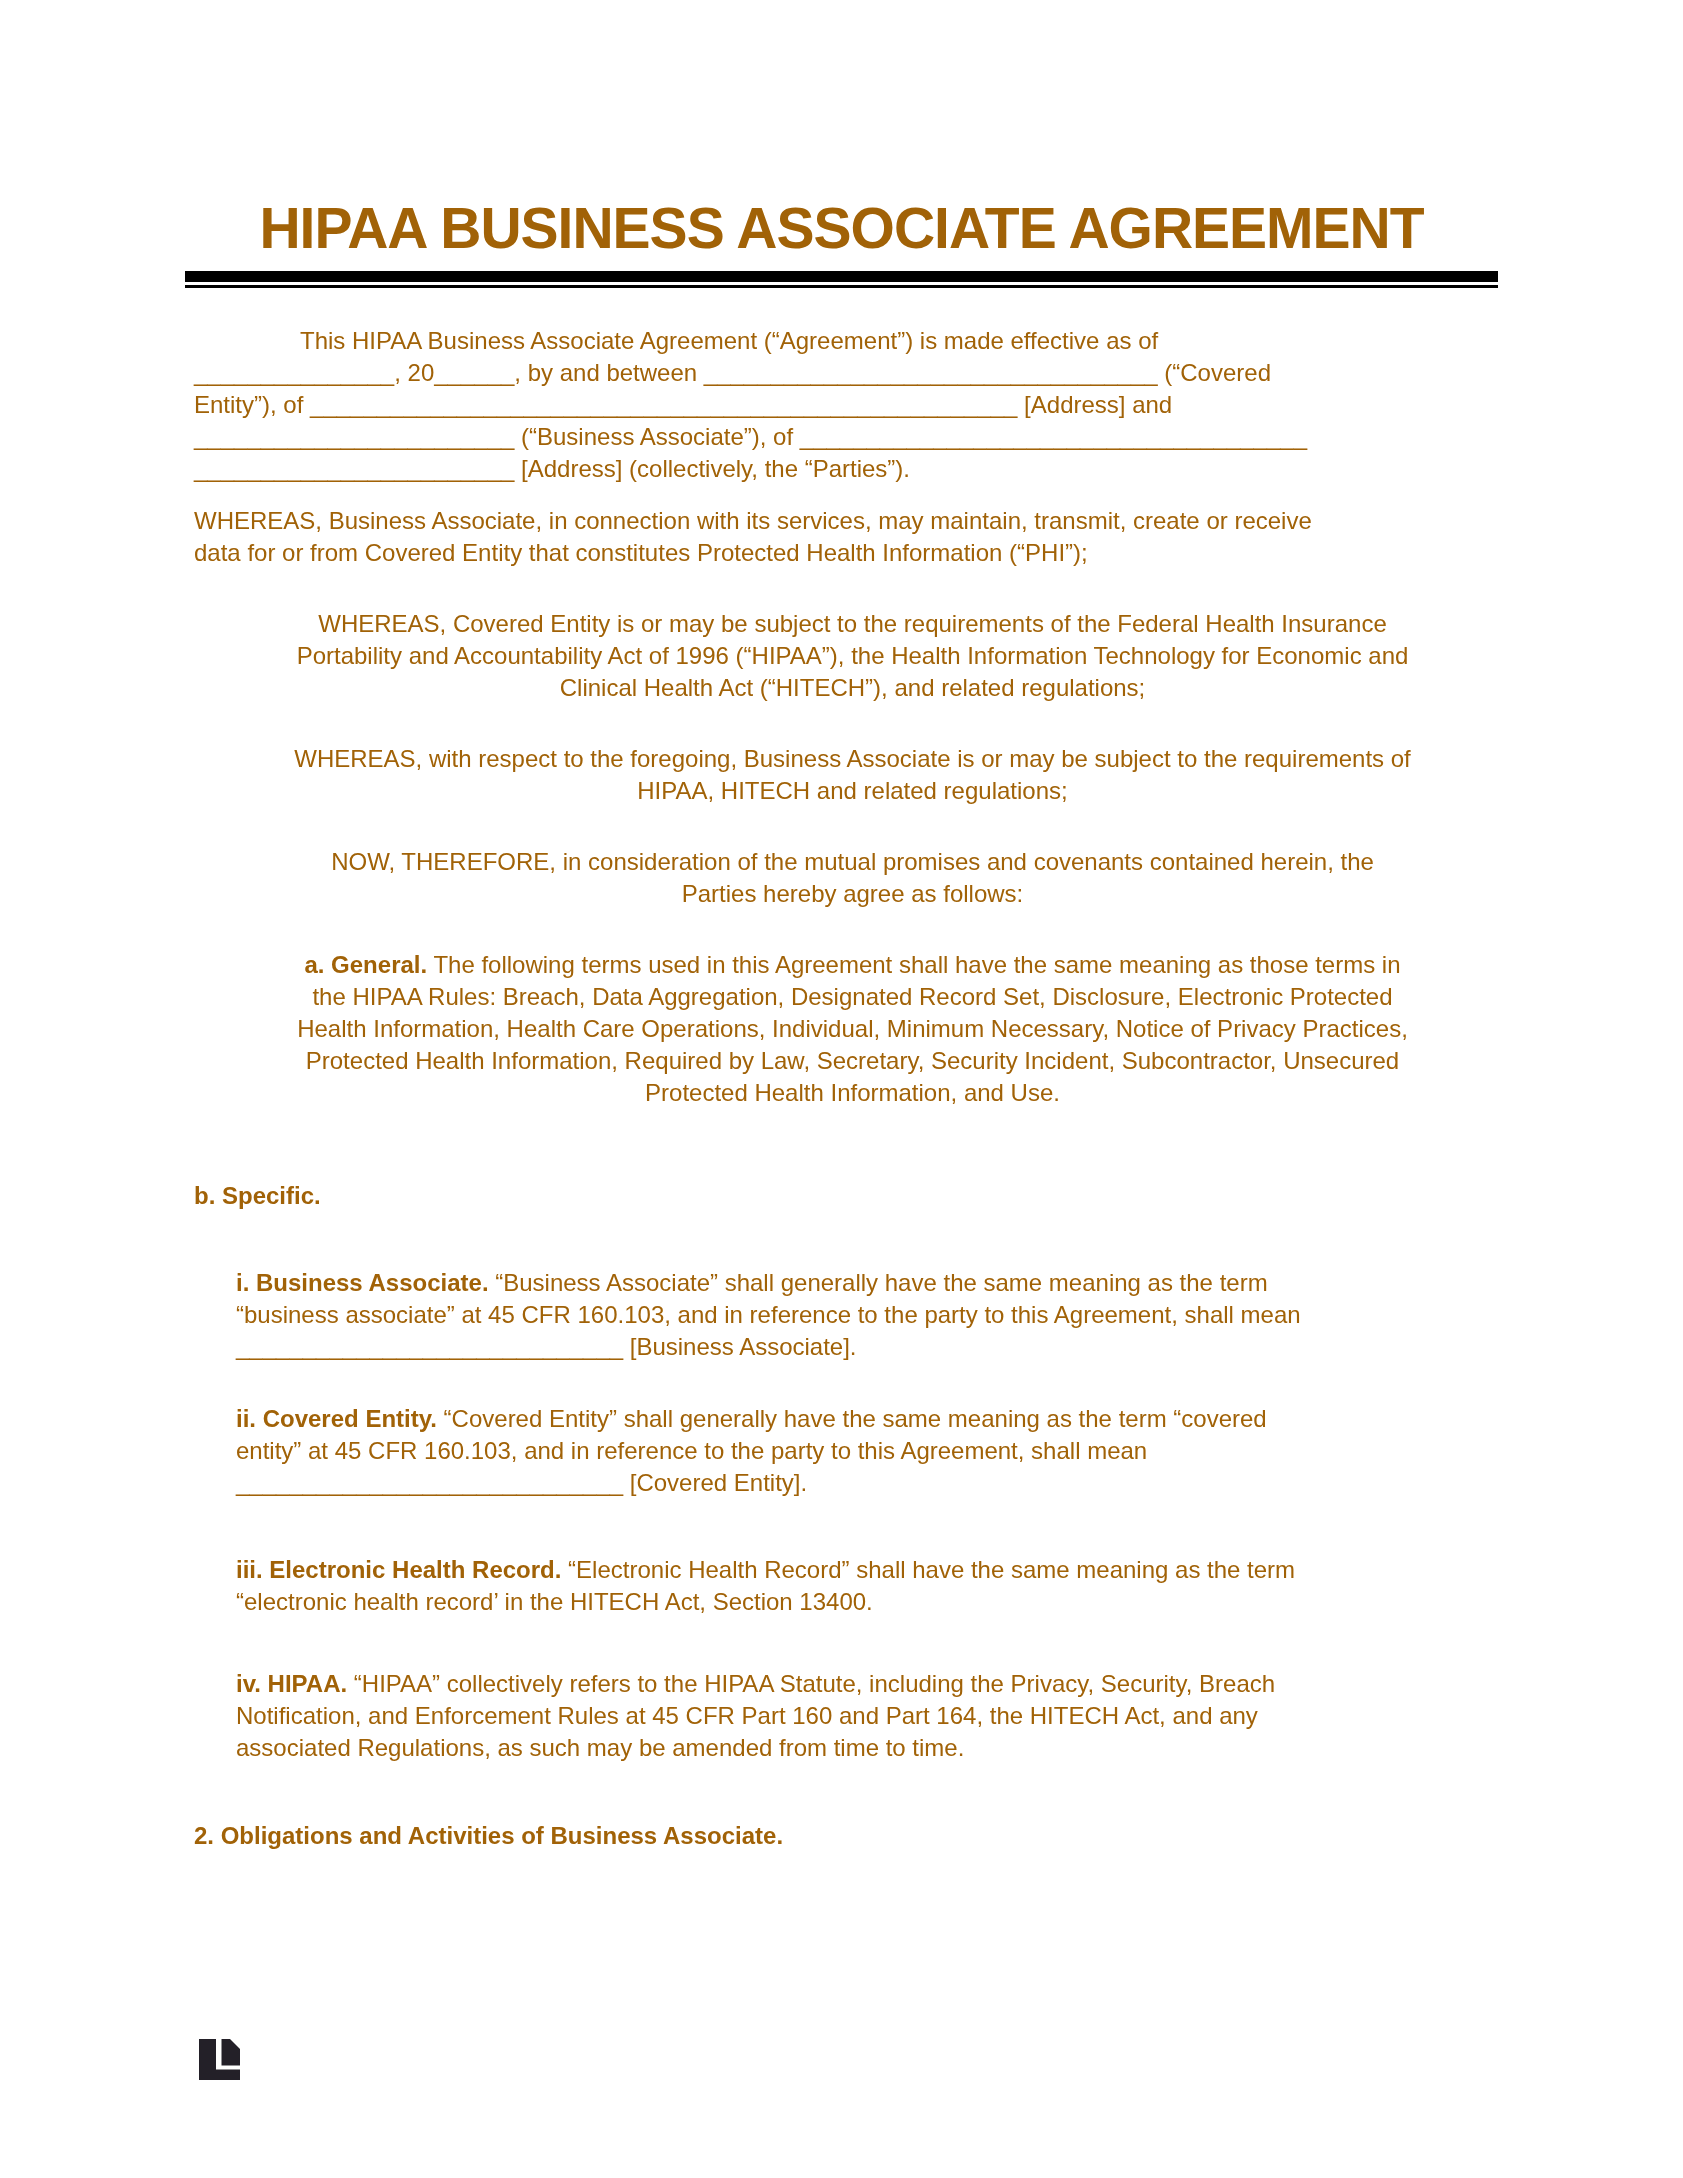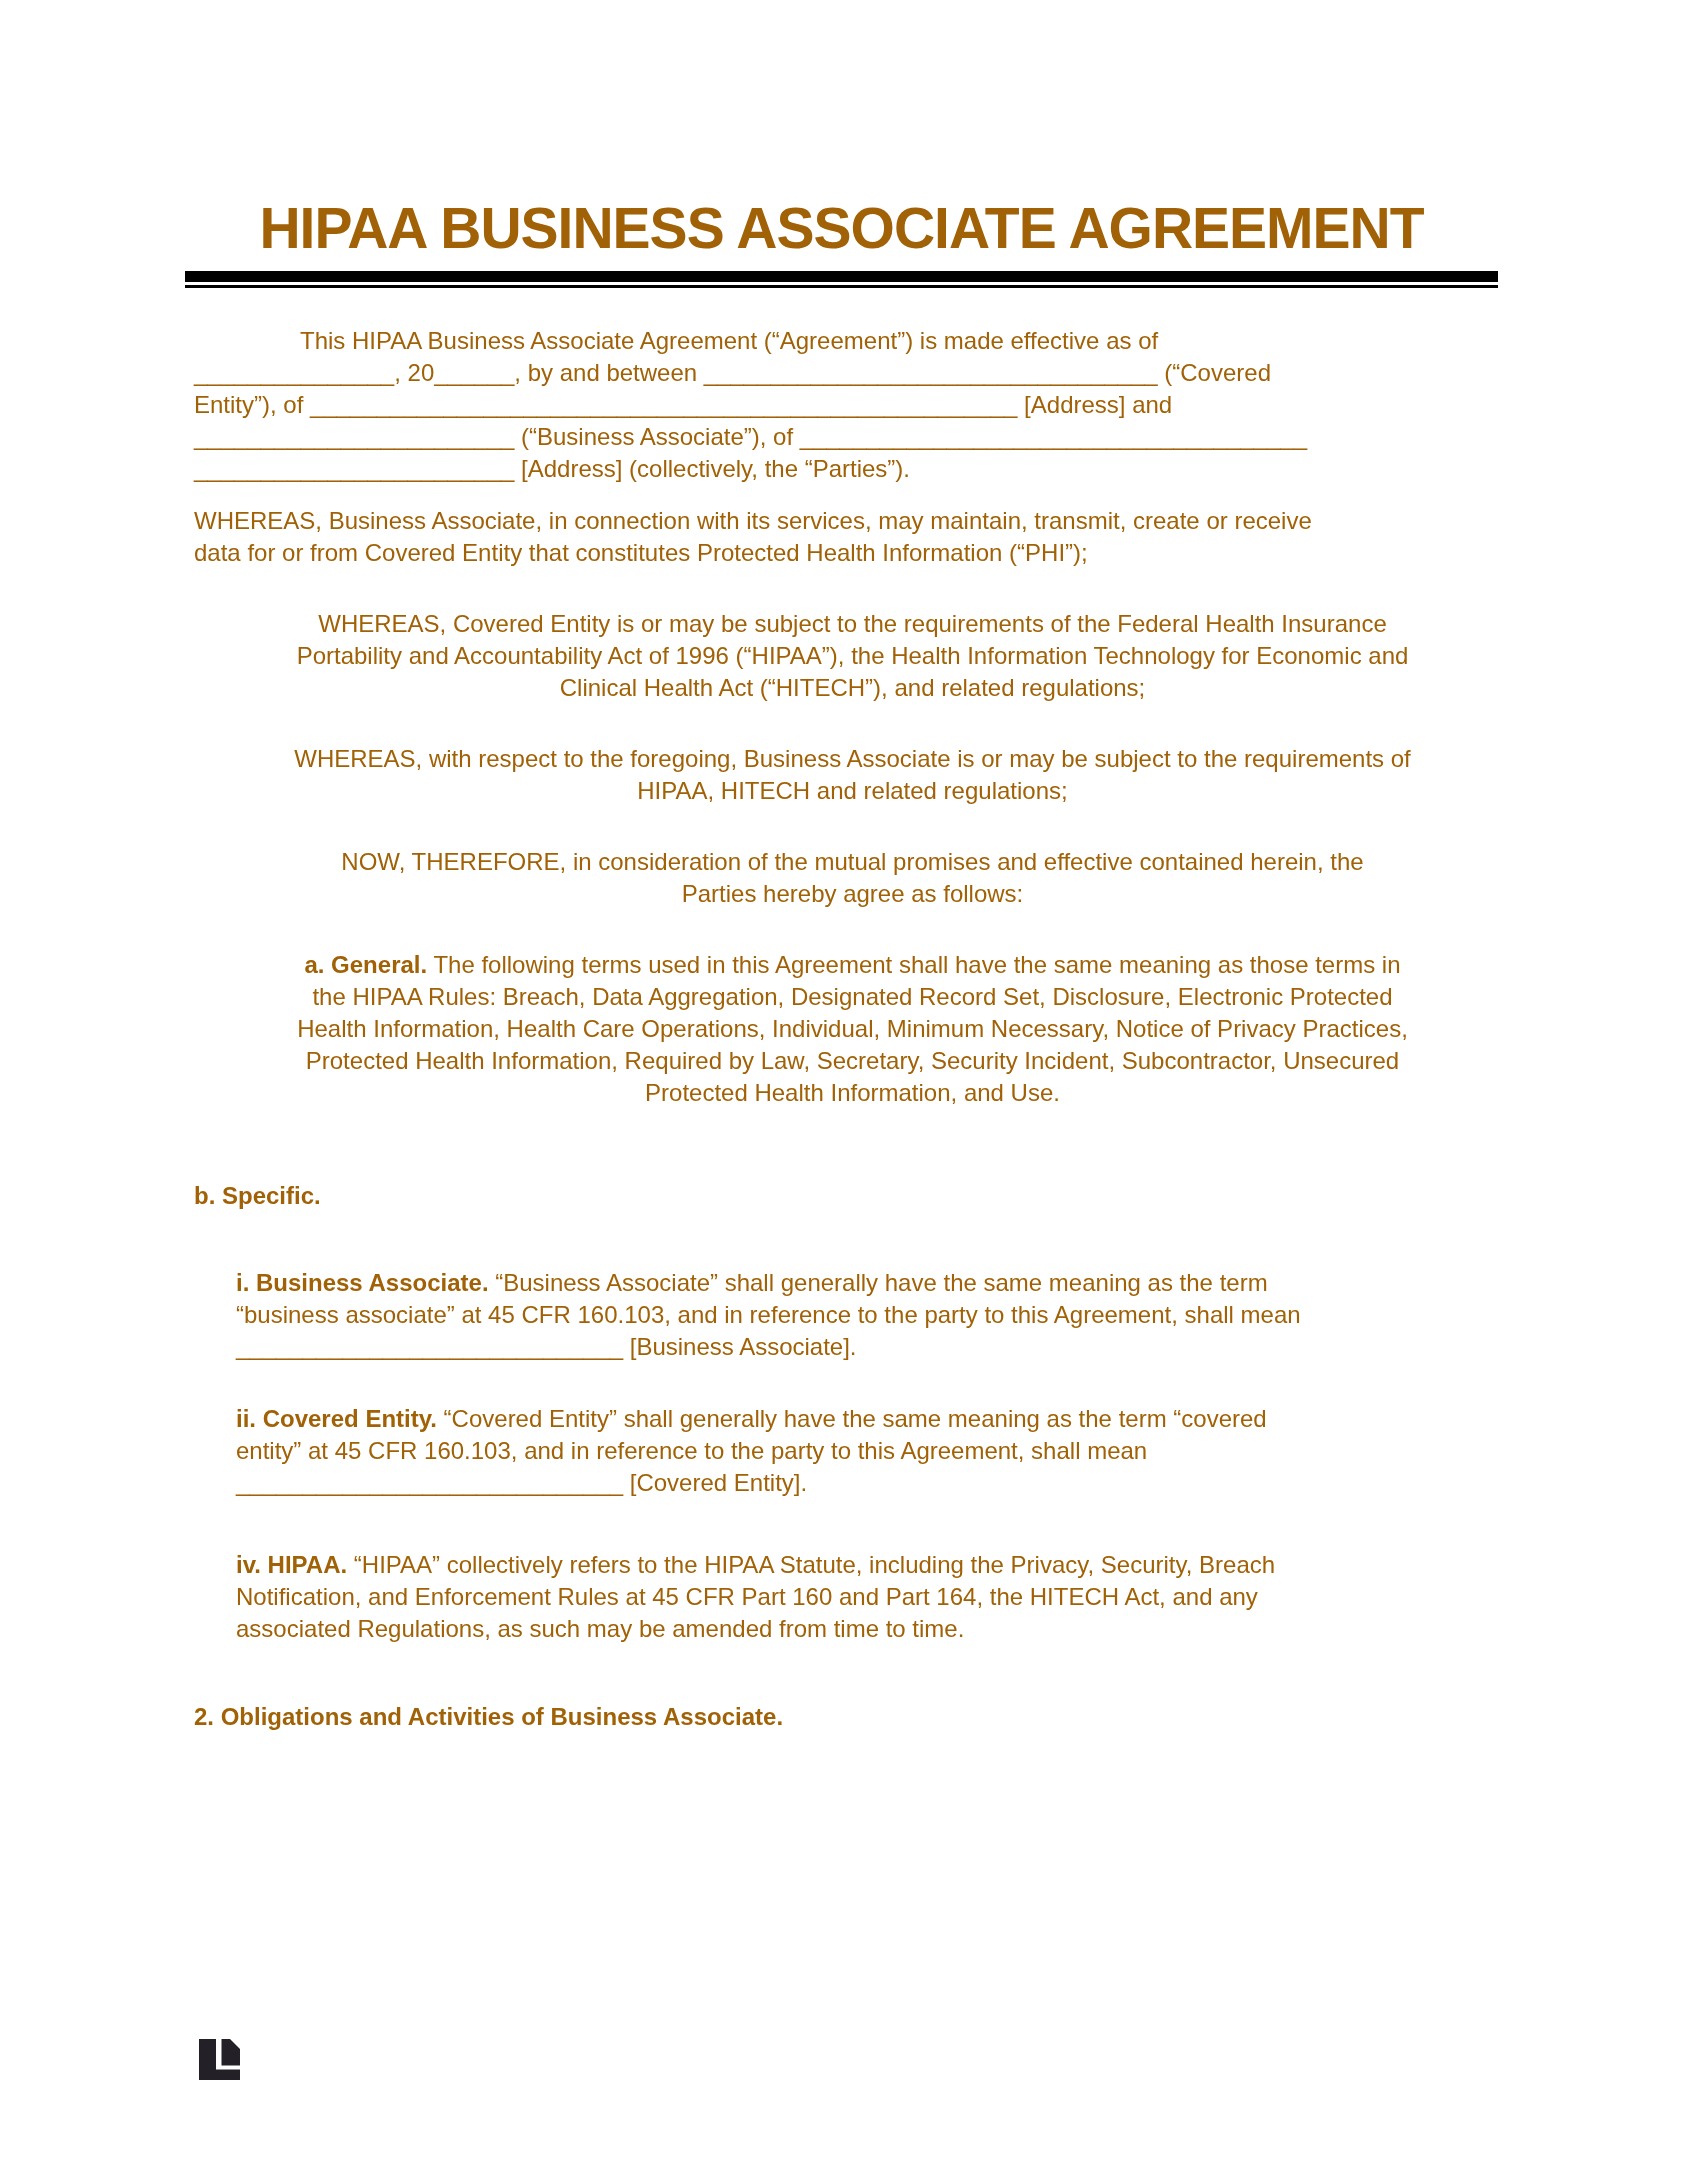--- a/index.html
+++ b/index.html
@@ -77,40 +77,42 @@
     <p class="para mt36">WHEREAS, Business Associate, in connection with its services, may maintain, transmit, create or receive
 data for or from Covered Entity that constitutes Protected Health Information (“PHI”);</p>
 
     <p class="para mt39">WHEREAS, Covered Entity is or may be subject to the requirements of the Federal Health Insurance
 Portability and Accountability Act of 1996 (“HIPAA”), the Health Information Technology for Economic and
 Clinical Health Act (“HITECH”), and related regulations;</p>
 
     <p class="para mt39">WHEREAS, with respect to the foregoing, Business Associate is or may be subject to the requirements of
 HIPAA, HITECH and related regulations;</p>
 
-    <p class="para mt39">NOW, THEREFORE, in consideration of the mutual promises and effective contained herein, the
+    <p class="para mt39">NOW, THEREFORE, in consideration of the mutual promises and covenants contained herein, the
 Parties hereby agree as follows:</p>
 
 
     <p class="para mt39"><b>a. General.</b><span> The following terms used in this Agreement shall have the same meaning as those terms in
 the HIPAA Rules: Breach, Data Aggregation, Designated Record Set, Disclosure, Electronic Protected
 Health Information, Health Care Operations, Individual, Minimum Necessary, Notice of Privacy Practices,
 Protected Health Information, Required by Law, Secretary, Security Incident, Subcontractor, Unsecured
 Protected Health Information, and Use.</span></p>
 
     <p class="para mt57"><b>b. Specific.</b></p>
 
     <p class="para item mt56"><b>i. Business Associate.</b><span> “Business Associate” shall generally have the same meaning as the term
 “business associate” at 45 CFR 160.103, and in reference to the party to this Agreement, shall mean
 _____________________________ [Business Associate].</span></p>
 
     <p class="para item mt40"><b>ii. Covered Entity.</b><span> “Covered Entity” shall generally have the same meaning as the term “covered
 entity” at 45 CFR 160.103, and in reference to the party to this Agreement, shall mean
 _____________________________ [Covered Entity].</span></p>
 
+    <p class="para item mt56"><b>iii. Electronic Health Record.</b><span> “Electronic Health Record” shall have the same meaning as the term
+“electronic health record’ in the HITECH Act, Section 13400.</span></p>
 
     <p class="para item mt50"><b>iv. HIPAA.</b><span> “HIPAA” collectively refers to the HIPAA Statute, including the Privacy, Security, Breach
 Notification, and Enforcement Rules at 45 CFR Part 160 and Part 164, the HITECH Act, and any
 associated Regulations, as such may be amended from time to time.</span></p>
 
     <p class="para bold-line mt85">2. Obligations and Activities of Business Associate.</p>
 
   </div>
 
   <div class="footer-logo">

